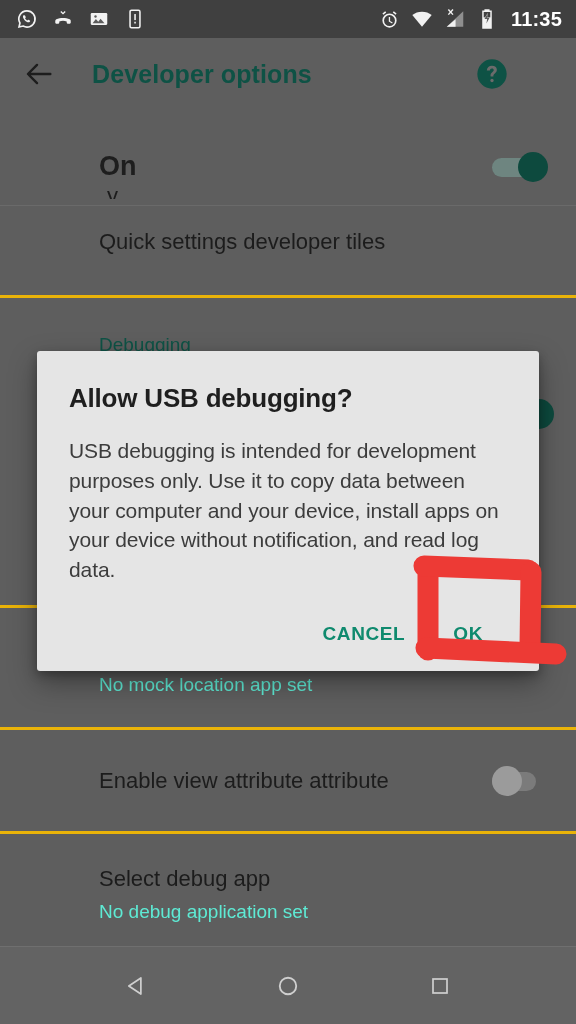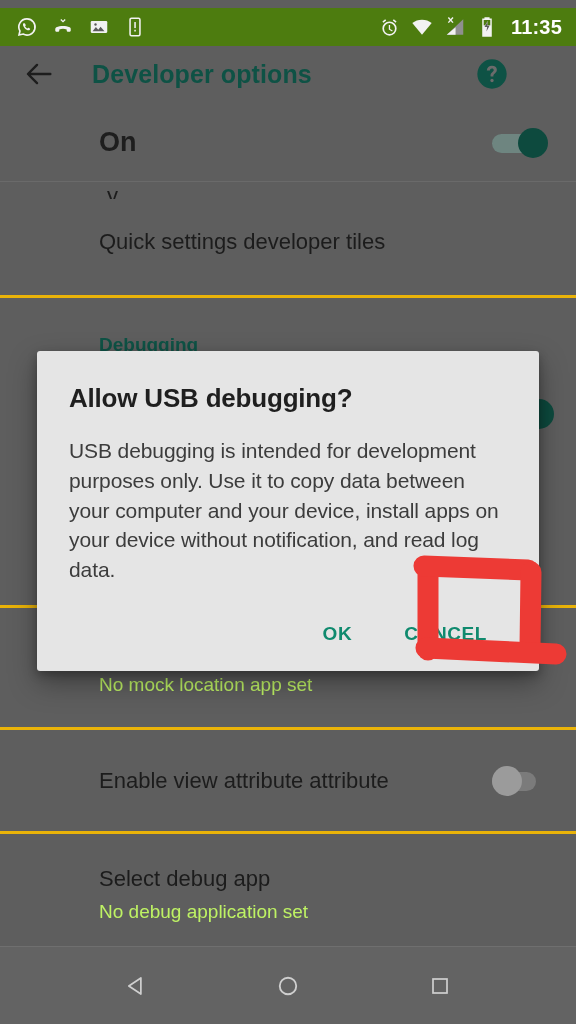--- a/index.html
+++ b/index.html
@@ -6,22 +6,22 @@
   html, body { width:576px; height:1024px; }
   body {
     font-family:"Liberation Sans", sans-serif;
     background:#5e5e5e;
     overflow:hidden;
     position:relative;
   }
 
   
   .statusbar {
-    position:absolute; top:8px; left:0; width:576px; height:38px;
-    background:#4d7c0f;
+    position:absolute; top:0; left:0; width:576px; height:38px;
+    background:#404040;
     display:flex; align-items:center;
     padding:0 14px 0 16px;
     color:#f2f2f2;
   }
   .sb-left { display:flex; align-items:center; gap:14px; }
   .sb-right { margin-left:auto; display:flex; align-items:center; gap:11px; }
   .sb-icon { display:block; }
   .sb-clock {
     font-size:20px; font-weight:bold; letter-spacing:.2px;
     color:#ffffff; margin-left:3px;
@@ -35,21 +35,21 @@
   }
   .back-arrow { width:34px; height:34px; flex:none; }
   .appbar-title {
     color:#0e5245; font-size:25px; font-weight:bold;
     margin-left:36px; letter-spacing:.1px;
   }
   .help-btn { margin-left:auto; width:32px; height:32px; flex:none; }
 
   
   .master-row {
-    position:absolute; top:104px; left:0; width:576px; height:78px;
+    position:absolute; top:128px; left:0; width:576px; height:78px;
     display:flex; align-items:center; padding:0 28px 0 99px;
     border-bottom:1px solid #6a6a6a;
   }
   .master-label { font-size:27px; color:#1e1e1e; font-weight:bold; }
   .switch { margin-left:auto; position:relative; width:56px; height:30px; }
   .switch .track {
     position:absolute; left:0; top:6px; width:44px; height:19px;
     border-radius:10px; background:#6e8580;
   }
   .switch .thumb {
@@ -61,24 +61,24 @@
 
   
   .list { position:absolute; top:188px; left:0; width:576px; }
   .row {
     position:relative; padding:0 28px 0 99px;
     display:flex; align-items:center;
     border-bottom:3px solid #eab308;
   }
   .row-texts { display:flex; flex-direction:column; justify-content:center; }
   .row-title { font-size:22px; color:#1c1c1c; line-height:1.25; }
-  .row-sub { font-size:19px; color:#bef264; line-height:1.3; margin-top:8px; }
+  .row-sub { font-size:19px; color:#5eead4; line-height:1.3; margin-top:8px; }
   .section-head {
     padding:0 36px 0 99px; display:flex; align-items:flex-end;
-    color:#0e5245; font-size:19px; font-weight:bold;
+    color:#0e5245; font-size:19px; font-weight:normal;
   }
   .clipped-sub {
     position:absolute; left:99px; font-size:19px; color:#3a3a3a;
   }
 
   
   .fragment {
     position:absolute; left:107px; top:183px;
     font-size:22px; color:#1c1c1c; height:16px; overflow:hidden;
   }
@@ -248,22 +248,22 @@
 </div>
 
 <span class="peek-switch">
   <span class="thumb"></span>
 </span>
 
 <div class="dialog">
   <div class="dialog-title">Allow USB debugging?</div>
   <div class="dialog-body">USB debugging is intended for development purposes only. Use it to copy data between your computer and your device, install apps on your device without notification, and read log data.</div>
   <div class="dialog-actions">
+    <button class="dialog-btn" id="btn-cancel">CANCEL</button>
     <button class="dialog-btn" id="btn-ok">OK</button>
-    <button class="dialog-btn" id="btn-cancel">CANCEL</button>
   </div>
 </div>
 
 <svg class="annotation" viewBox="0 0 576 1024">
   <g fill="none" stroke="#ed3a35" stroke-width="21" stroke-linecap="round" stroke-linejoin="round">
     <path d="M428 570 L428 650"></path>
     <path d="M424 566 L528 570"></path>
     <path d="M531 572 L530 648"></path>
     <path d="M426 648 L556 654"></path>
   </g>

